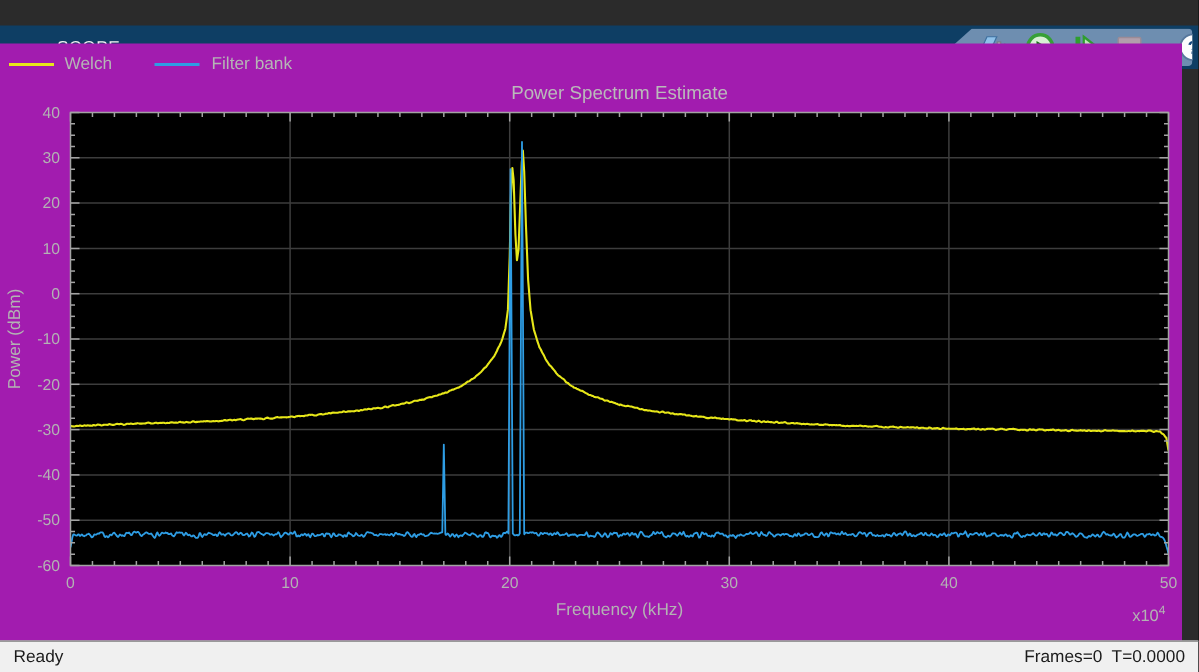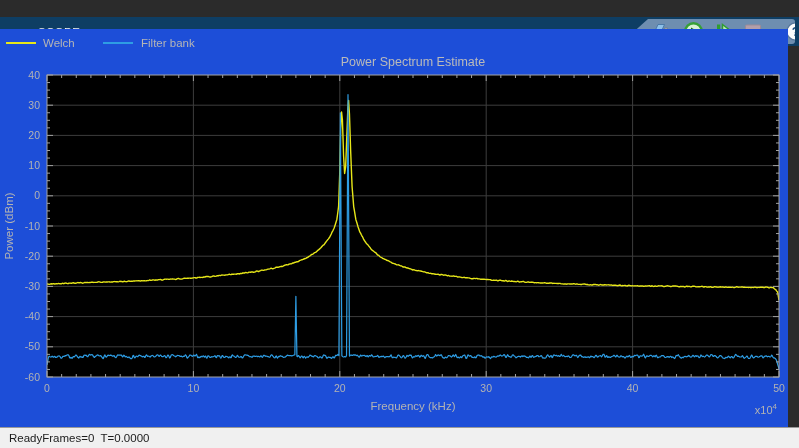--- a/index.html
+++ b/index.html
@@ -26,34 +26,34 @@
   .toolbar-pill {
     position:absolute; top:2px; left:634px; width:161px; height:25px;
     background:#6e8eb0; border-radius:3px;
     clip-path: polygon(14px 0%, 100% 0%, 100% 100%, 14px 100%, 0% 50%);
     display:flex; align-items:center; padding-left:20px; gap:9px;
   }
   .tool-btn { width:21px; height:21px; display:flex; align-items:center; justify-content:center; cursor:default; }
   .tool-sep { width:1px; height:19px; background:#a2b6cc; margin:0 2px; }
 
   
-  .figure { position:absolute; top:29px; left:0; width:788px; height:398px; background:#1d4ed8; }
+  .figure { position:absolute; top:29px; left:0; width:788px; height:398px; background:#a21caf; }
   .legend { position:absolute; top:3px; left:0; height:22px; width:100%; }
   .legend-item { position:absolute; top:0; height:22px; display:flex; align-items:center; gap:7px; cursor:default; }
   .legend-item.item0 { left:6px; }
   .legend-item.item1 { left:103px;gap:8px; }
   .legend-line { display:inline-block; width:30px; height:2.5px; }
   .legend-label { color:#b5b5b5; font-size:11.5px; }
   #chart { position:absolute; top:0; left:0; }
 
   
   .statusbar {
     position:absolute; left:0; top:427px; width:799px; height:21px;
     background:#f0f0f0; border-top:1px solid #9a9a9a;
-    display:flex; align-items:center; justify-content:flex-start;
+    display:flex; align-items:center; justify-content:space-between;
     padding:0 9px; font-size:11.5px; color:#1b1b1b;
   }
   .statusbar span { white-space: pre; }
 </style>
 </head>
 <body>
 
 <div class="window">
 
   <div class="tabbar">

